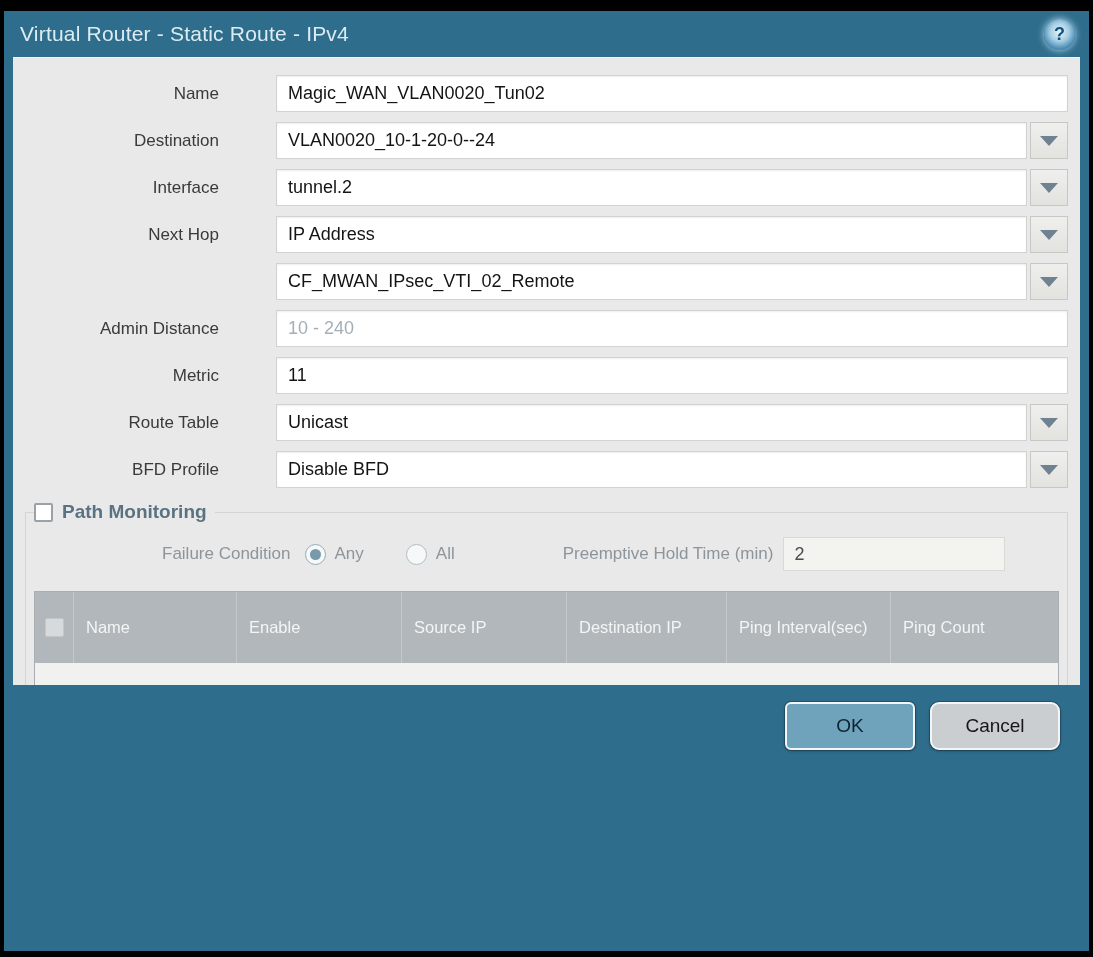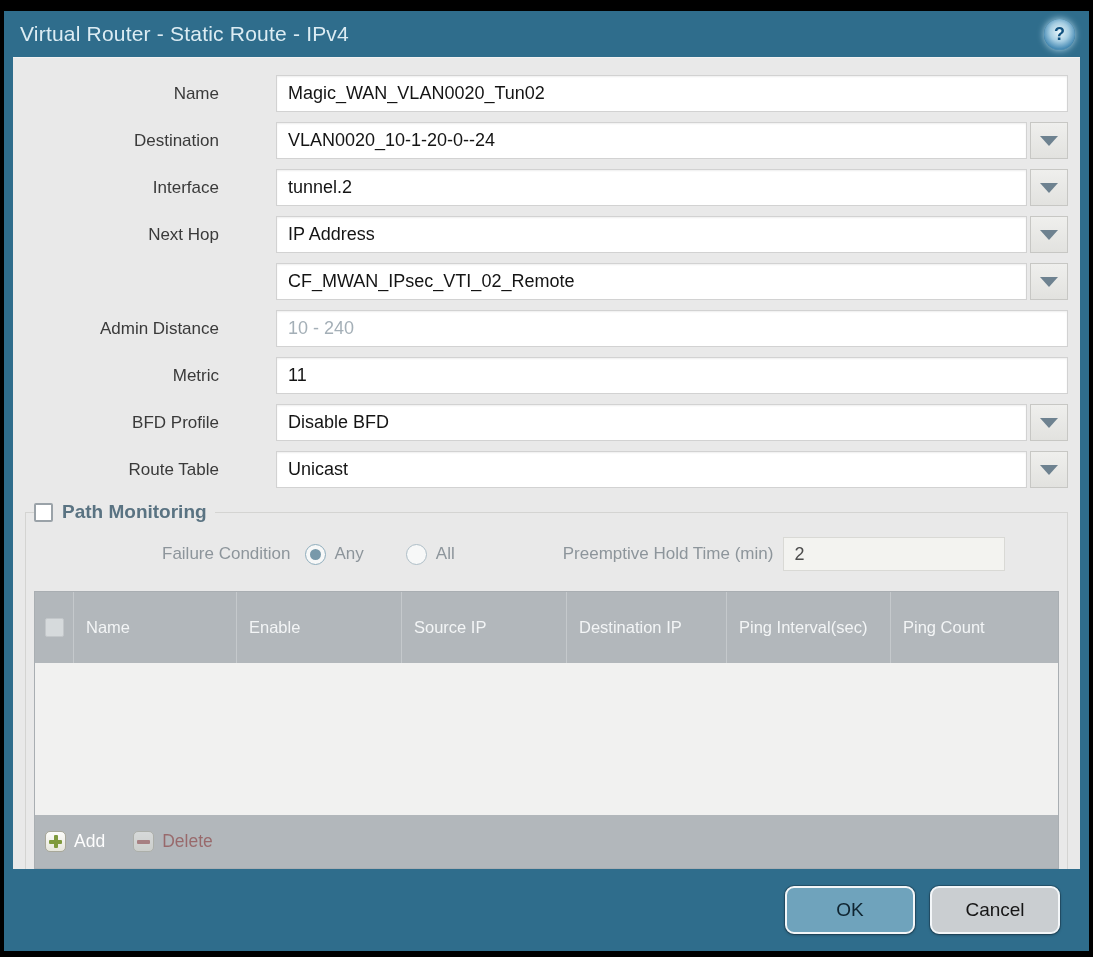--- a/index.html
+++ b/index.html
@@ -26,21 +26,21 @@
     margin-left:auto;
     width:31px; height:31px; border-radius:50%;
     background:radial-gradient(circle at 50% 42%, #eaf6fb 0%, #a5cde2 40%, #4589b3 72%, #cfe9f6 100%);
     box-shadow:0 0 7px rgba(195,228,246,.9);
     display:flex; align-items:center; justify-content:center;
     color:#10517f; font-weight:bold; font-size:18px;
     cursor:pointer;
   }
   
   .content {
-    margin:0 9px; height:812px; flex-shrink:0;
+    margin:0 9px; height:628px; flex-shrink:0;
     background:#e9e9e9;
     border-top:1px solid #f2f2f2;
     box-sizing:border-box;
     padding-top:12px;
     overflow:hidden;
   }
   .form-row { display:flex; align-items:center; padding:5px 12px 5px 14px; }
   .form-label {
     width:192px; flex-shrink:0;
     text-align:right; padding-right:9px;
@@ -153,21 +153,21 @@
     flex:1;
     display:flex; justify-content:flex-end; align-items:flex-start;
     gap:15px; padding:17px 29px 0 0;
   }
   .btn {
     min-width:130px; height:48px;
     border-radius:9px; border:2px solid #f3f6f8;
     font-size:19px; font-family:inherit; cursor:pointer;
     box-shadow:0 0 0 1px rgba(20,40,55,.35), 0 1px 3px rgba(0,0,0,.35);
   }
-  .btn-ok { background:#6fa3bc; color:#0f2430; }
+  .btn-ok { background:#6fa3bc; color:#0f2430;border-radius:6px; }
   .btn-cancel { background:#caced1; color:#161616; }
 </style>
 </head>
 <body>
 
 <div class="dialog">
 
   <div class="titlebar">
     <span>Virtual Router - Static Route - IPv4</span>
     <span class="help-icon">?</span>
@@ -230,33 +230,33 @@
     </div>
 
     <div class="form-row">
       <div class="form-label">Metric</div>
       <div class="form-ctrl">
         <input class="txt" type="text" value="11" style="">
       </div>
     </div>
 
     <div class="form-row">
+      <div class="form-label">Route Table</div>
+      <div class="form-ctrl">
+        <input class="txt" type="text" value="Unicast" style="">
+        <span class="dd-btn">
+          <span class="dd-arrow"></span>
+        </span>
+      </div>
+    </div>
+
+    <div class="form-row">
       <div class="form-label">BFD Profile</div>
       <div class="form-ctrl">
         <input class="txt" type="text" value="Disable BFD" style="">
-        <span class="dd-btn">
-          <span class="dd-arrow"></span>
-        </span>
-      </div>
-    </div>
-
-    <div class="form-row">
-      <div class="form-label">Route Table</div>
-      <div class="form-ctrl">
-        <input class="txt" type="text" value="Unicast" style="">
         <span class="dd-btn">
           <span class="dd-arrow"></span>
         </span>
       </div>
     </div>
 
     <fieldset class="pm">
       <legend>
         <span class="cbx"></span>
         <span>Path Monitoring</span>

